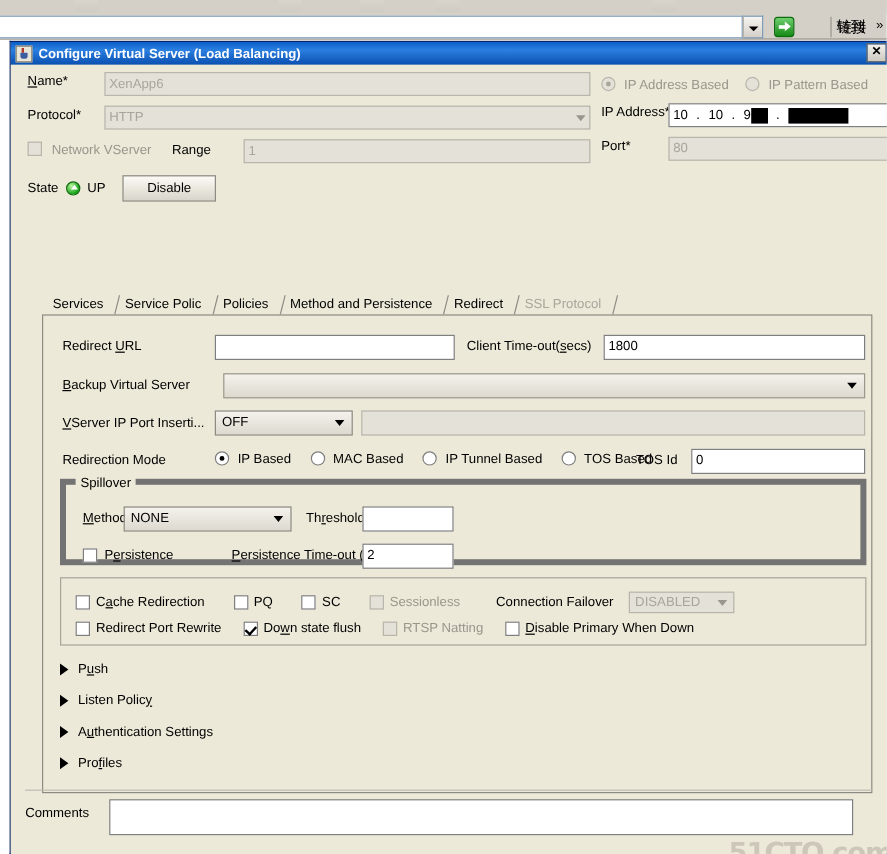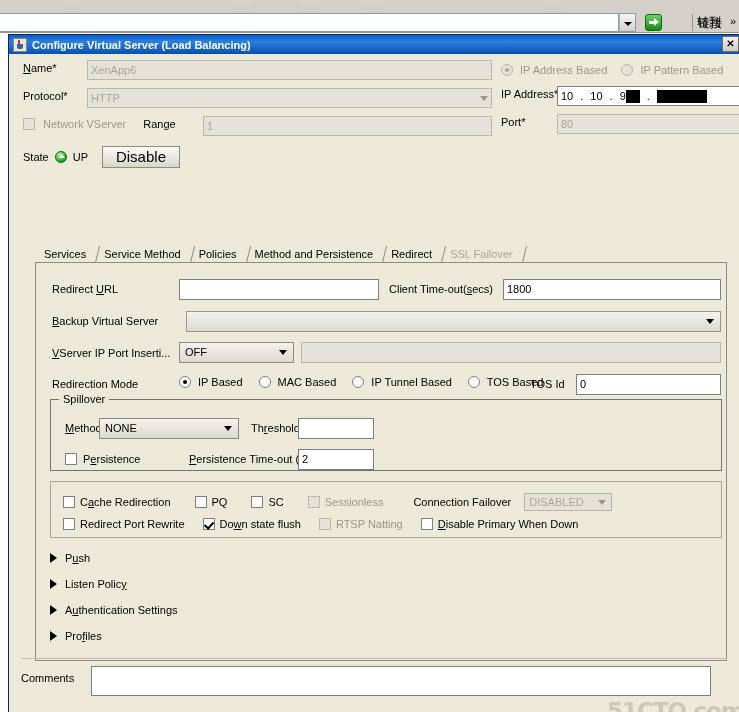--- a/index.html
+++ b/index.html
@@ -279,21 +279,21 @@
     left: 3px; top: 2px;
     border-left: 3px solid transparent;
     border-right: 3px solid transparent;
     border-bottom: 4px solid #fff;
   }
   .btn {
     background: linear-gradient(180deg,#fbfaf7 0%, #ebe8df 48%, #d9d5cb 100%);
     border: 1px solid #8c8a82;
     box-sizing: border-box;
     font-family: "Liberation Sans", sans-serif;
-    font-size: 15px;
+    font-size: 11px;
     color: #000;
     padding: 2px 10px;
     line-height: 14px;
   }
 
   
   #r-ipmode { position: absolute; left: 478px; top: 2px; display: flex; gap: 14px; align-items: center; }
   .rad {
     display: inline-block;
     width: 12px; height: 12px;
@@ -400,21 +400,21 @@
   #adv-redirmode { left: 16px; top: 115px; }
   #radios-redirmode { position: absolute; left: 143px; top: 113px; display: flex; align-items: center; gap: 16px; font-size: 11px; text-align: right; }
   #adv-tosid { position: absolute; left: 494px; top: 115px; }
   #f-tosid { position: absolute; left: 540px; top: 111px; width: 145px; height: 21px; }
 
   
   .group {
     position: absolute;
     left: 14px; top: 136px;
     width: 672px; height: 72px;
-    border: 1px solid #737373;
+    border: 5px solid #737373;
     box-sizing: border-box;
   }
   .group-title {
     position: absolute;
     left: 8px; top: -7px;
     background: #ece9d8;
     padding: 0 4px;
     font-size: 11px;
   }
   #sp-method { position: absolute; left: 14px; top: 22px; }
@@ -602,25 +602,25 @@
       </div>
 
       <div id="r-port">
         <span class="lbl">Port*</span>
         <div class="tf disabled" id="f-port">80</div>
       </div>
     </div>
 
     <div class="tabs">
       <div class="tab">Services</div>
-      <div class="tab">Service Method</div>
+      <div class="tab">Service Polic</div>
       <div class="tab">Policies</div>
       <div class="tab">Method and Persistence</div>
       <div class="tab active">Redirect</div>
-      <div class="tab dim">SSL Failover</div>
+      <div class="tab dim">SSL Protocol</div>
     </div>
 
     <div class="tabpanel">
 
       <span class="adv-label" id="adv-redirurl">Redirect <span class="u">U</span>RL</span>
       <div class="tf" id="f-redirurl"></div>
 
       <span class="adv-label" id="adv-ctimeout">Client Time-out(<span class="u">s</span>ecs)</span>
       <div class="tf" id="f-ctimeout">1800</div>
 

